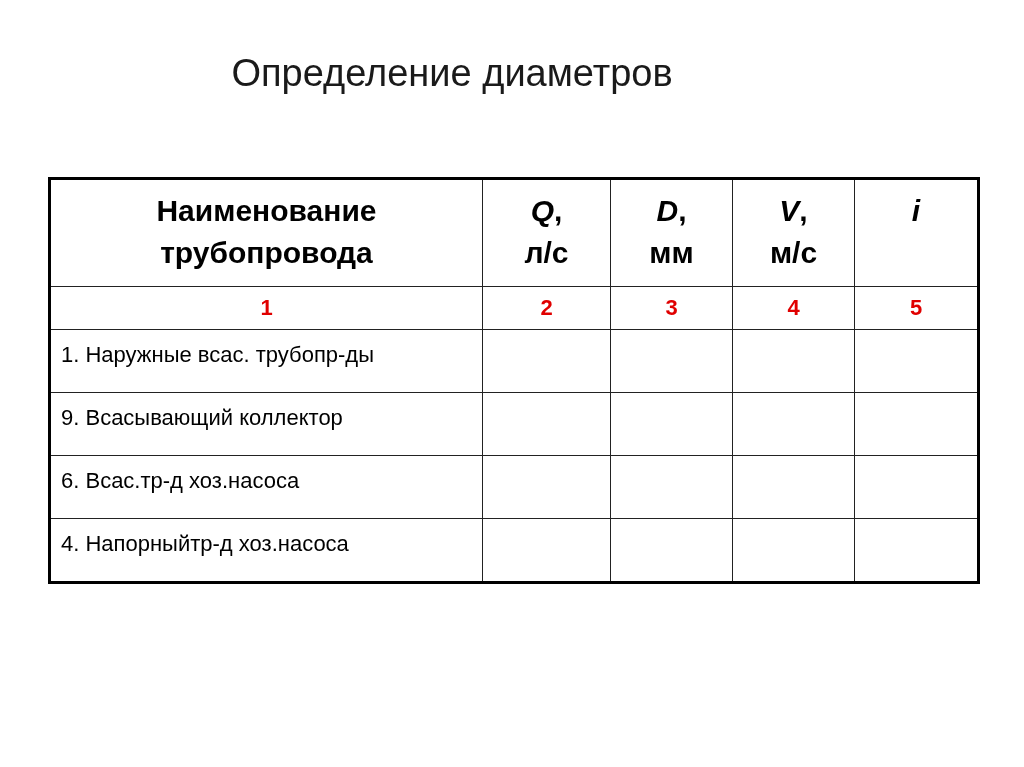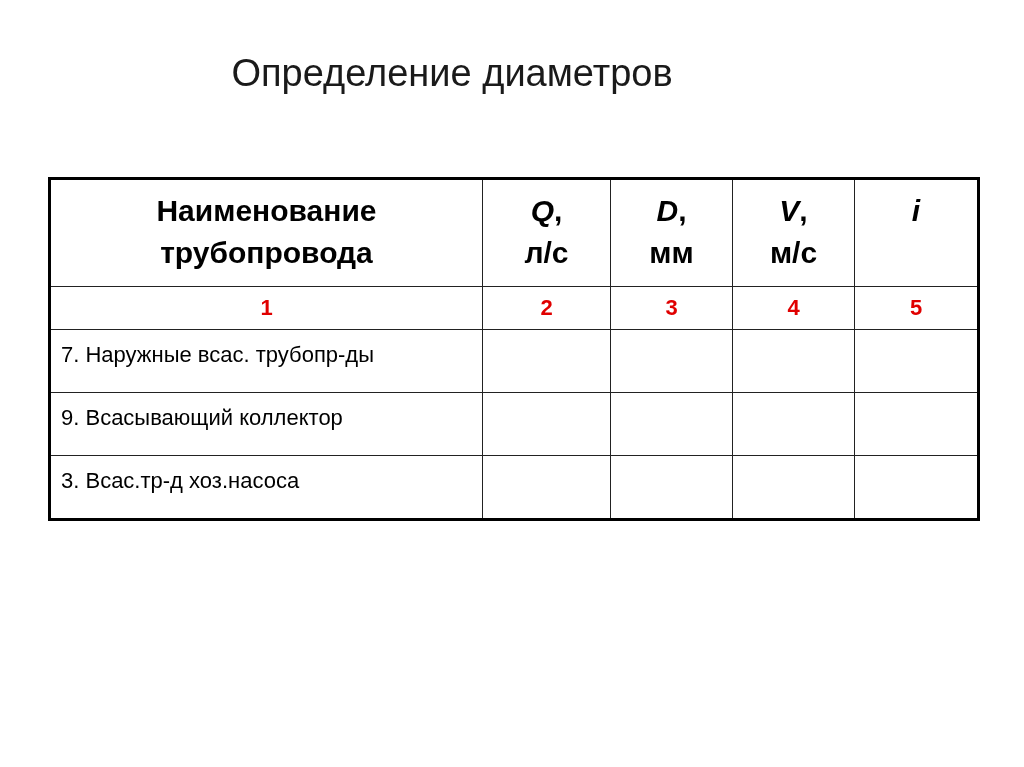--- a/index.html
+++ b/index.html
@@ -54,34 +54,41 @@
         </td>
   </tr>
   <tr class="num">
     <td>1</td>
     <td>2</td>
     <td>3</td>
     <td>4</td>
     <td>5</td>
   </tr>
   <tr class="row">
-    <td class="name">7. Наружные всас. трубопр-ды</td>
+    <td class="name">1. Наружные всас. трубопр-ды</td>
     <td></td>
         <td></td>
         <td></td>
         <td></td>
   </tr>
   <tr class="row">
     <td class="name">9. Всасывающий коллектор</td>
     <td></td>
         <td></td>
         <td></td>
         <td></td>
   </tr>
   <tr class="row">
-    <td class="name">3. Всас.тр-д хоз.насоса</td>
+    <td class="name">6. Всас.тр-д хоз.насоса</td>
+    <td></td>
+        <td></td>
+        <td></td>
+        <td></td>
+  </tr>
+  <tr class="row">
+    <td class="name">4. Напорныйтр-д хоз.насоса</td>
     <td></td>
         <td></td>
         <td></td>
         <td></td>
   </tr>
 </tbody>
   </table>
 
 </body></html>

